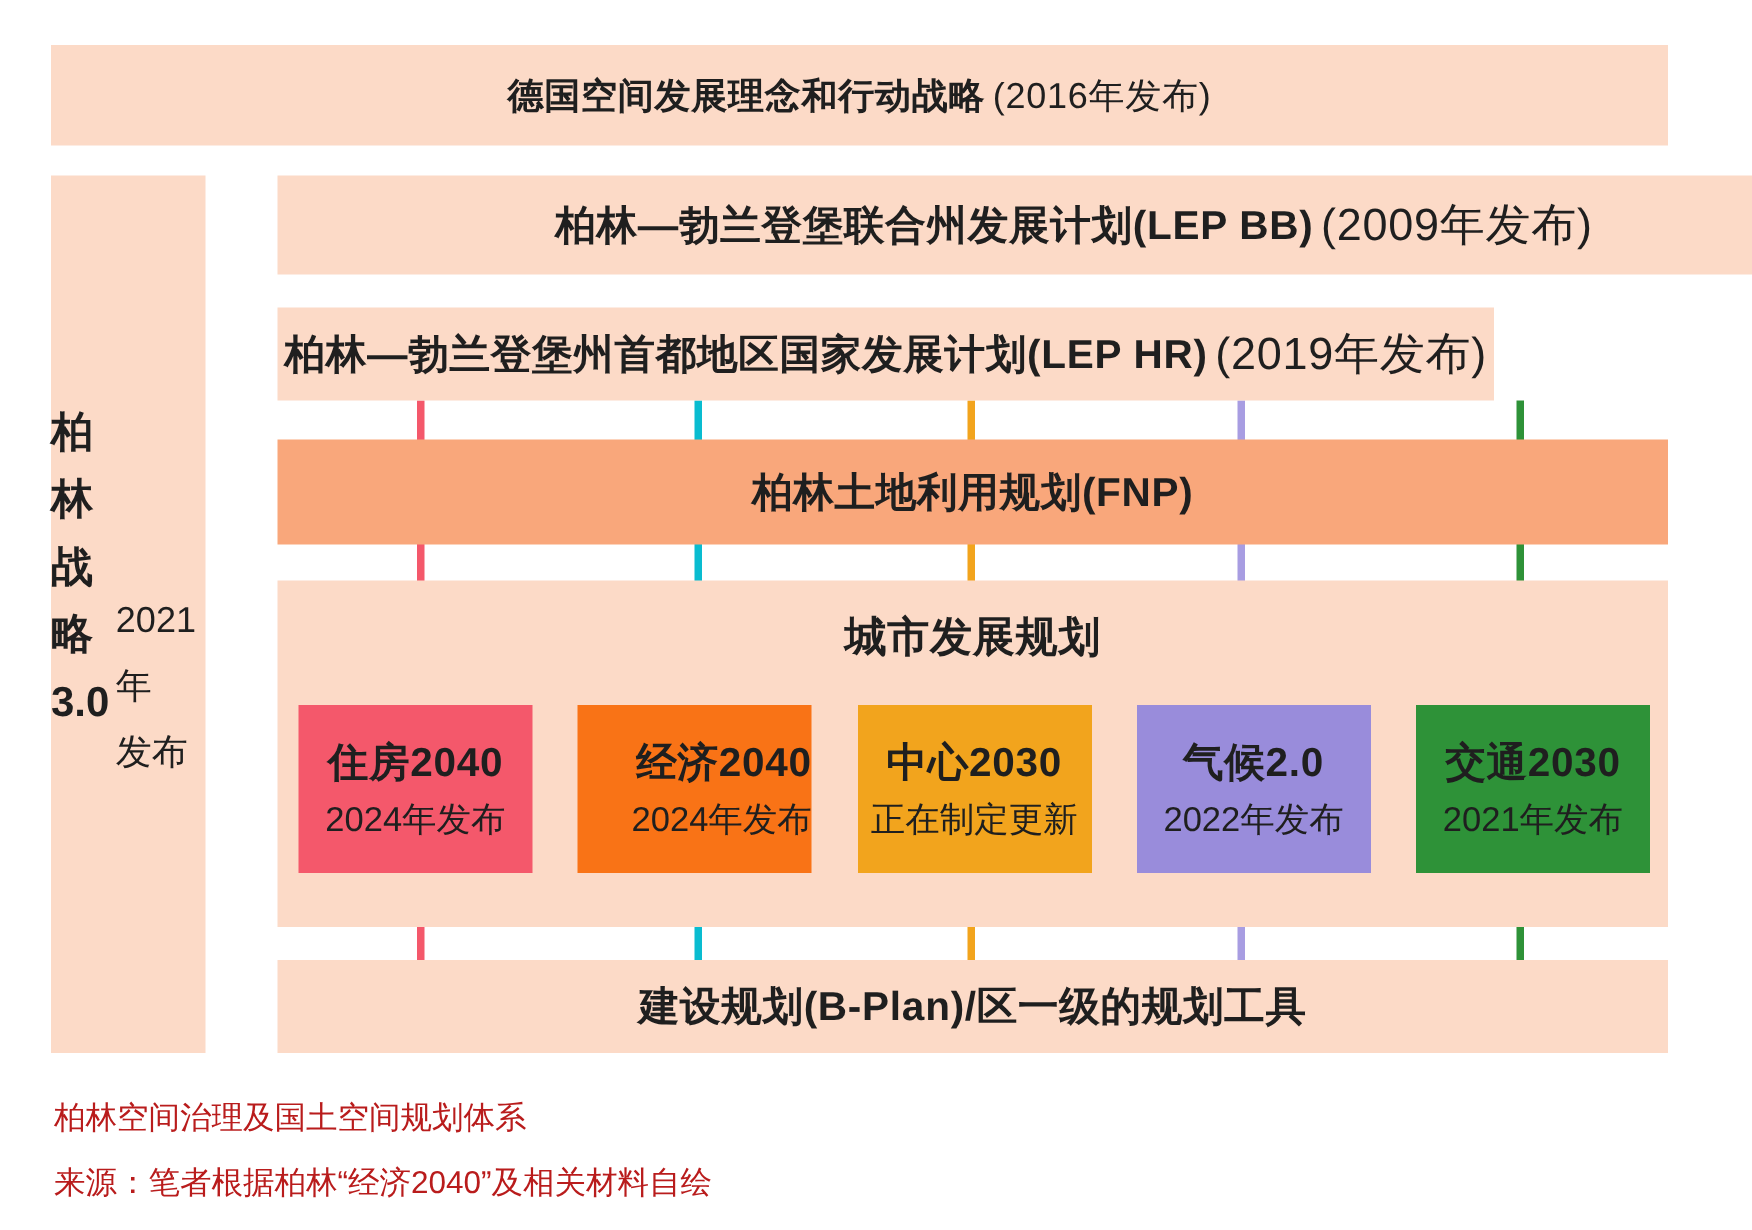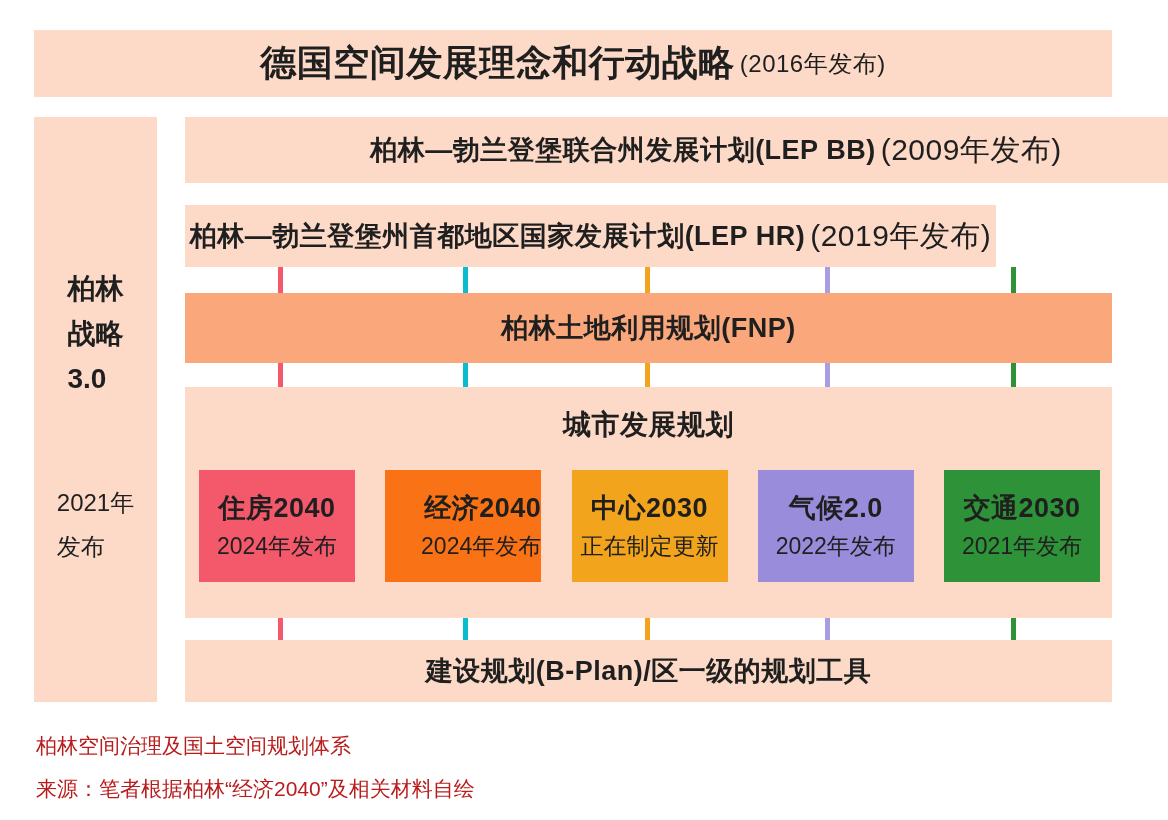--- a/index.html
+++ b/index.html
@@ -9,25 +9,25 @@
     color:#1f1f1f;overflow:hidden;
   }
   .band{
     position:absolute;display:flex;align-items:center;justify-content:center;
     text-align:center;z-index:1;
   }
   .peach{background:#fcdac7;}
   .bold-t{font-weight:700;font-size:27px;letter-spacing:0.5px;}
   .year-t{font-weight:400;font-size:30px;margin-left:5px;letter-spacing:0.5px;}
   .banner{left:34px;top:30px;width:1078px;height:67px;}
-  .banner .bold-t{font-size:36px;text-align:center;}
+  .banner .bold-t{font-size:24px;text-align:center;}
   .banner .year-t{font-size:24px;}
   .sidebar{
-    position:absolute;left:34px;top:117px;width:123px;height:585px;
-    display:flex;flex-direction:column;align-items:center;justify-content:center;
+    position:absolute;left:34px;top:117px;width:103px;height:585px;
+    display:flex;flex-direction:row;align-items:center;justify-content:center;
     z-index:1;transform:none;
   }
   .sidebar .s-title{font-weight:700;font-size:28px;line-height:45px;transform:translateY(-32px);}
   .sidebar .s-year{font-weight:400;font-size:24px;line-height:44px;transform:translateY(48px);}
   .sidebar .s-line{display:block;}
   .lepbb{left:185px;top:117px;width:1062px;height:66px;}
   .lephr{left:185px;top:205px;width:811px;height:62px;}
   .fnp{left:185px;top:293px;width:927px;height:70px;background:#f9a77b;}
   .bplan{left:185px;top:640px;width:927px;height:62px;}
   .citydev{

